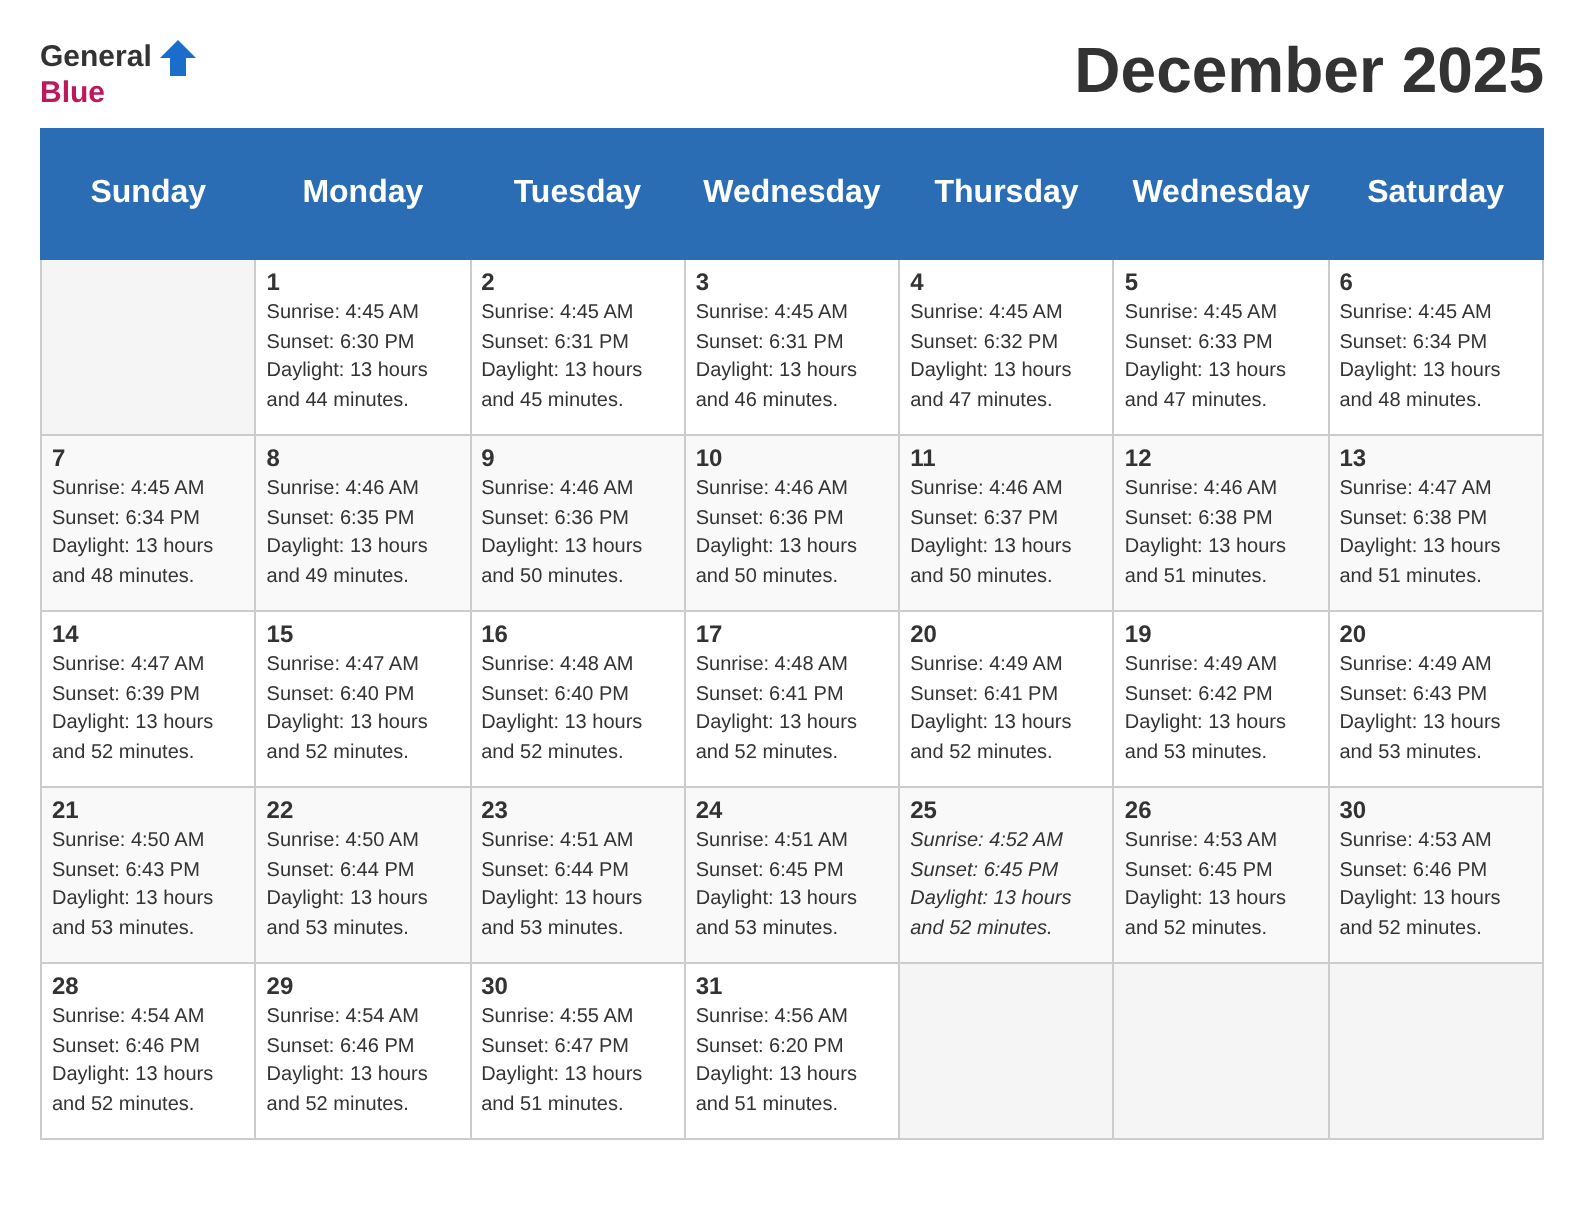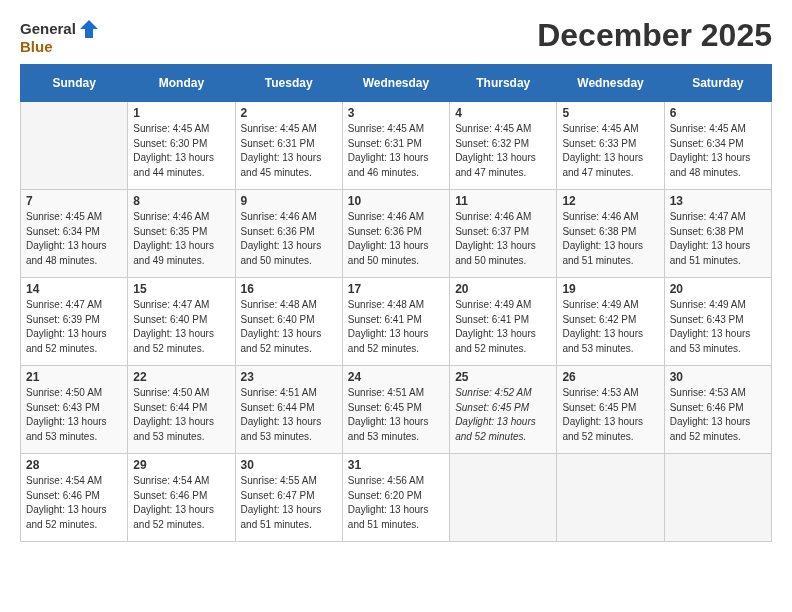--- a/index.html
+++ b/index.html
@@ -27,21 +27,21 @@
       display: flex;
       align-items: center;
       gap: 0px;
     }
     .logo-text {
       font-size: 15px;
       font-weight: bold;
       line-height: 1.2;
     }
     .logo-general { color: #333; }
-    .logo-blue { color: #a16207; }
+    .logo-blue { color: #be185d; }
     .logo-icon {
       width: 22px;
       height: 22px;
       margin-left: 2px;
     }
     .title-block {
     }
     .month-title {
       font-size: 32px;
       font-weight: bold;
@@ -56,23 +56,23 @@
       flex: 1;
       border: 1px solid #ccc;
       border-collapse: collapse;
       width: 100%;
       table-layout: fixed;
     }
     .calendar th {
       background: #2a6db5;
       color: #fff;
       text-align: center;
-      font-size: 12px;
+      font-size: 16px;
       font-weight: bold;
-      padding: 11px 2px;
+      padding: 23px 2px;
       border: 1px solid #2a6db5;
     }
     .calendar td {
       border: 1px solid #ccc;
       vertical-align: top;
       padding: 4px 5px;
       font-size: 10.5px;
       color: #333;
       height: 88px;
       background: #fff;

